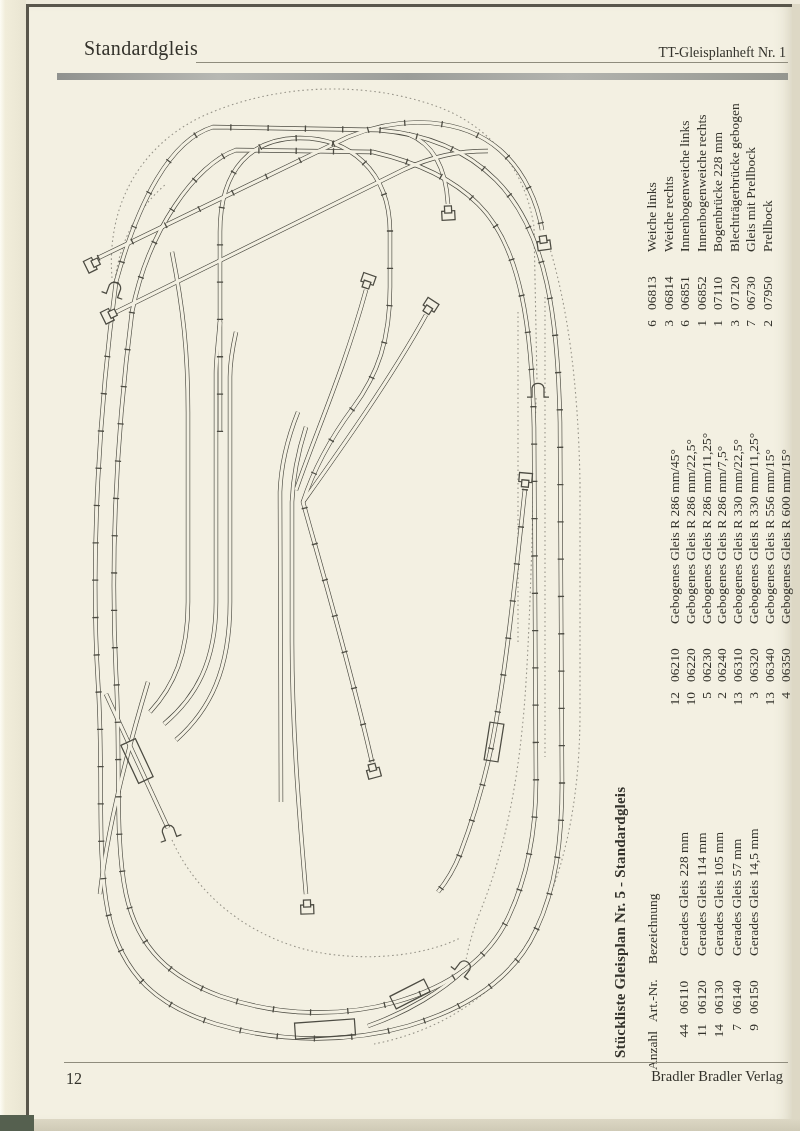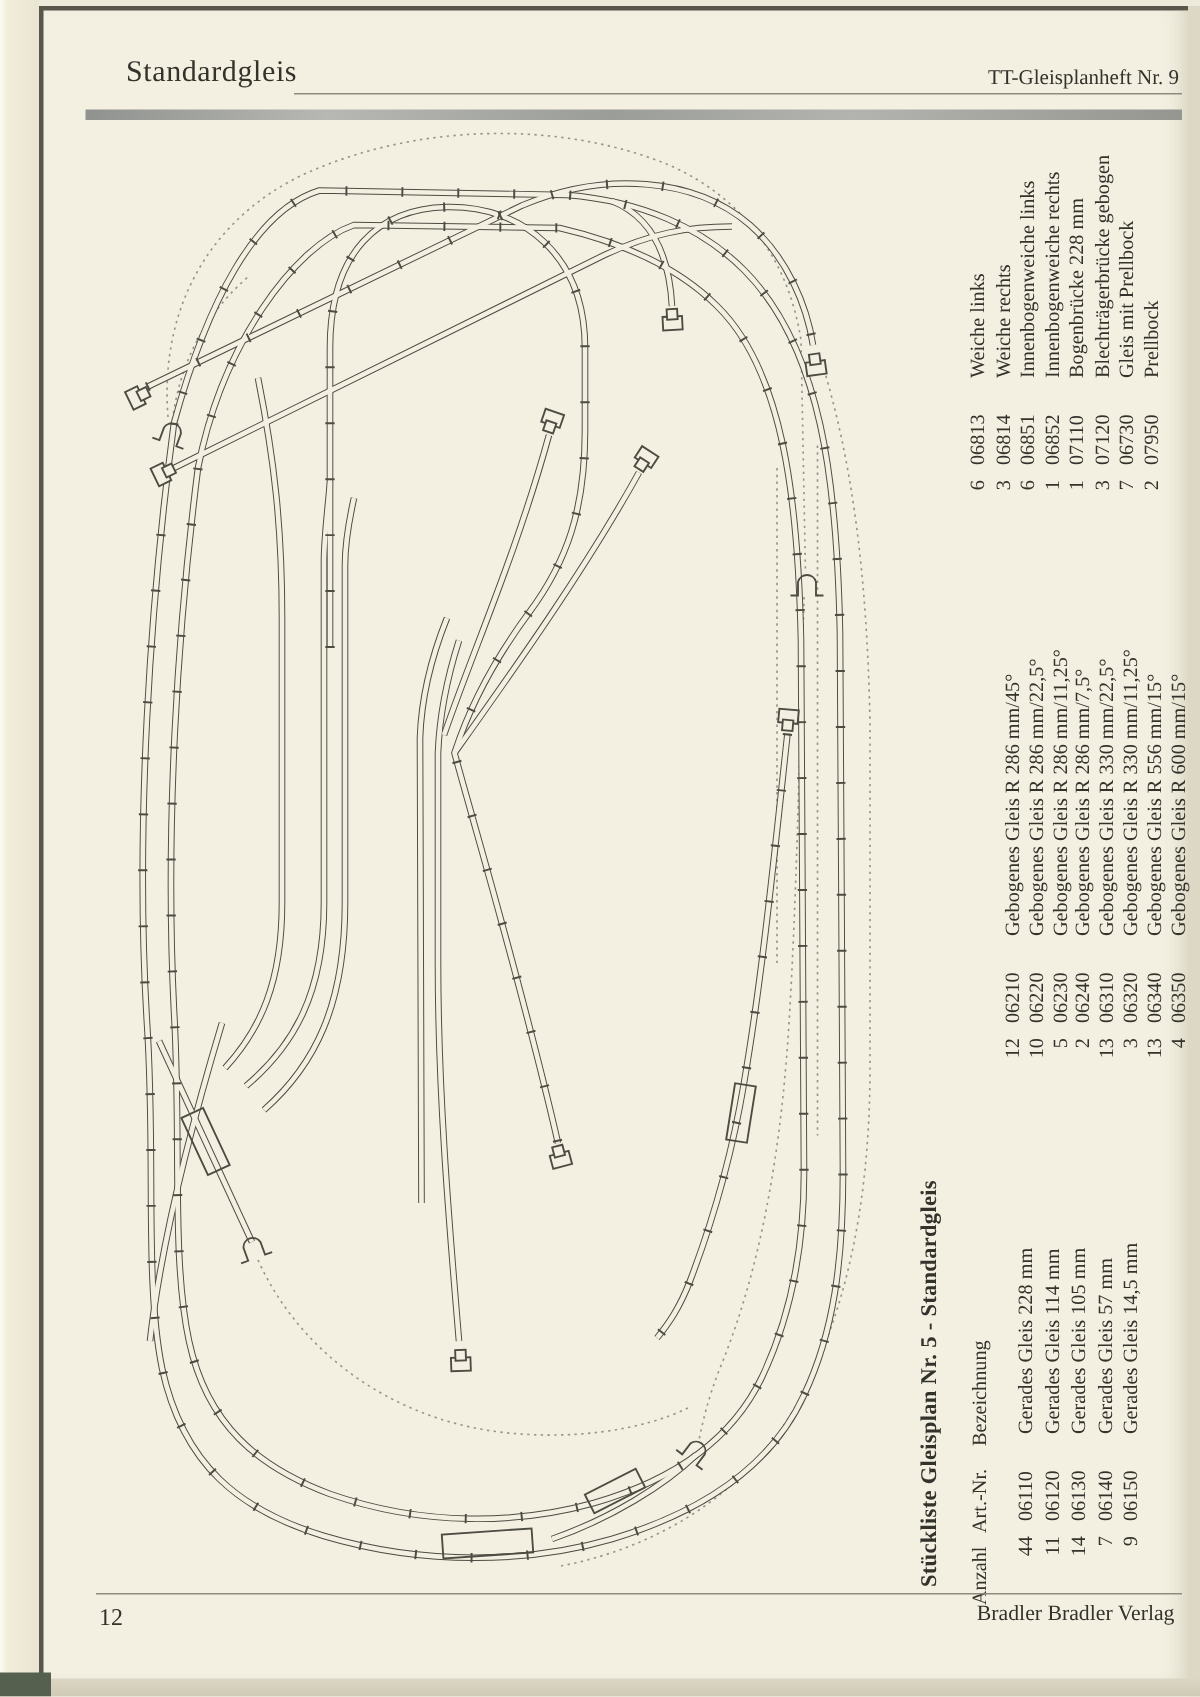--- a/index.html
+++ b/index.html
@@ -68,21 +68,21 @@
 <div class="edge-left-outer"></div>
 <div class="page"></div>
 <div class="edge-top"></div>
 <div class="edge-left"></div>
 <div class="edge-right"></div>
 <div class="edge-bottom"></div>
 <div class="edge-corner"></div>
 
 <div class="hdr-left">Standardgleis</div>
 <div class="hdr-rule"></div>
-<div class="hdr-right">TT-Gleisplanheft Nr. 9</div>
+<div class="hdr-right">TT-Gleisplanheft Nr. 1</div>
 <div class="hdr-bar"></div>
 
 <svg class="plan" width="566" height="985" viewBox="0 0 566 985">
   <defs>
     <path id="p-out" d="M 68 200 C 52 320 42 470 50 600 C 56 690 48 770 60 830 C 74 895 112 925 168 942 C 235 962 305 960 360 944 C 420 926 466 896 488 848 C 508 806 514 758 514 700 L 512 340 C 510 240 500 150 448 98 C 420 70 380 52 330 48 L 165 45 C 122 58 90 120 68 200 Z"></path>
     <path id="p-inn" d="M 84 230 C 70 340 62 470 68 592 C 73 676 66 756 78 812 C 90 868 124 896 172 914 C 235 936 298 934 348 920 C 400 905 440 878 460 836 C 478 798 488 754 488 700 L 486 345 C 484 250 474 165 430 122 C 404 96 368 80 325 70 L 188 68 C 148 82 100 148 84 230 Z"></path>
     <path id="p-l1" d="M 50 176 L 300 55 C 355 32 415 36 452 68 C 477 90 490 122 494 148"></path>
     <path id="p-s2" d="M 66 231 L 355 88 C 385 74 410 69 440 69"></path>
     <path id="p-b3s" d="M 360 52 C 385 62 398 85 400 122"></path>
     <path id="p-hsg" d="M 172 350 L 172 150 C 172 85 205 57 250 56 C 300 55 342 88 342 150 L 342 205 C 342 258 330 292 305 326 C 282 357 266 386 255 420 C 268 468 300 575 324 680"></path>

